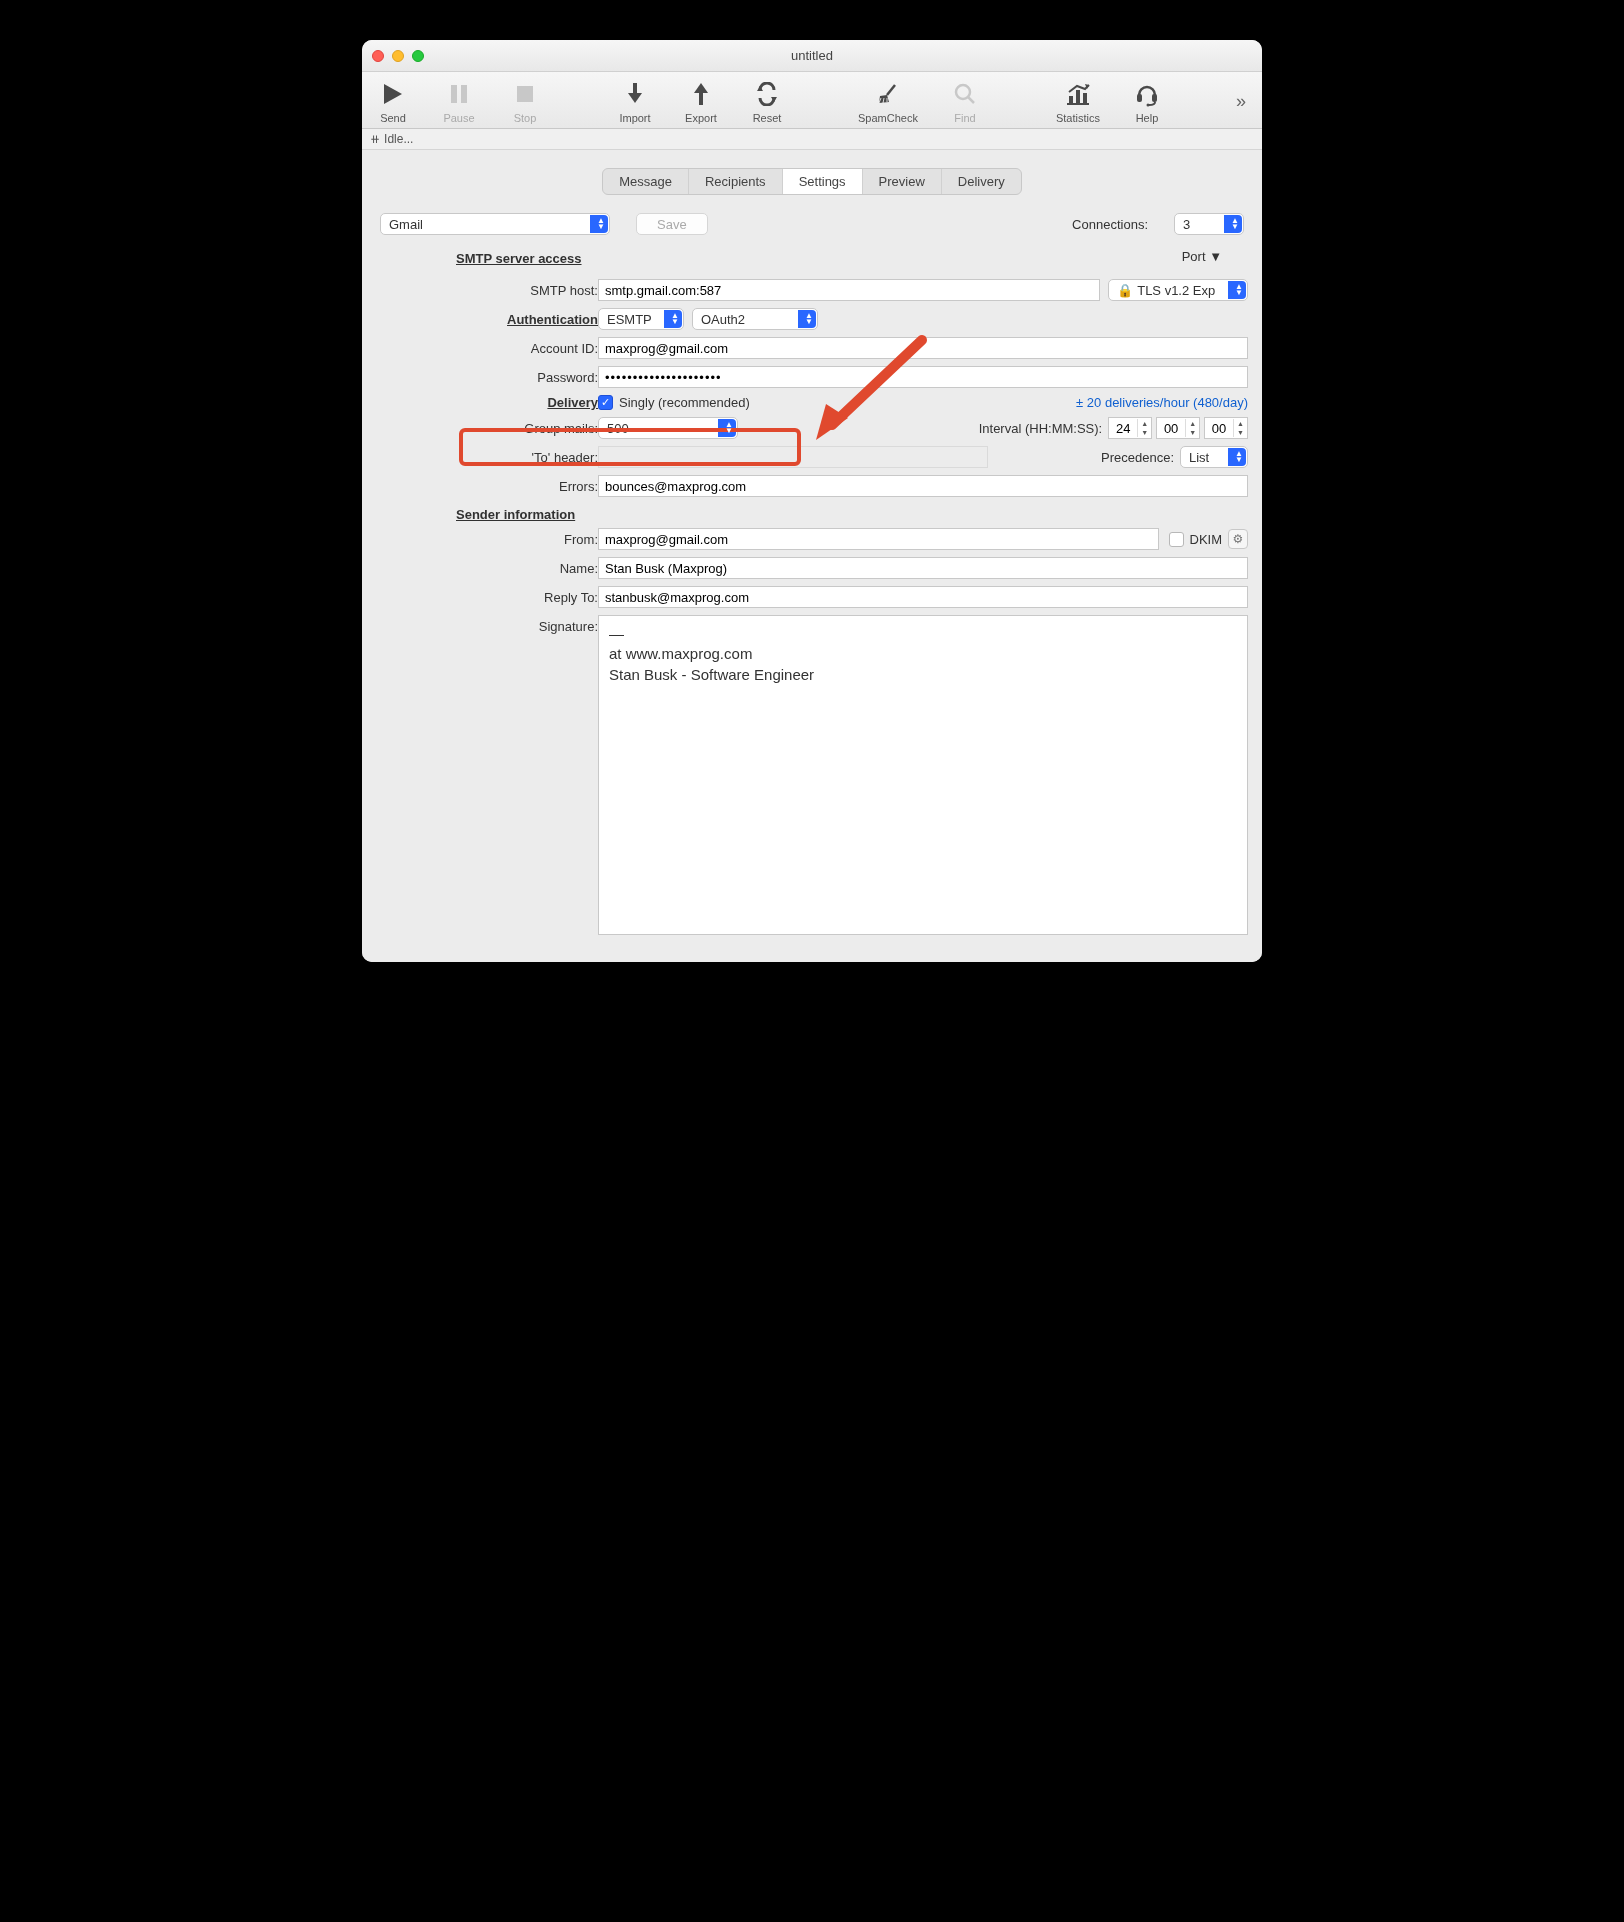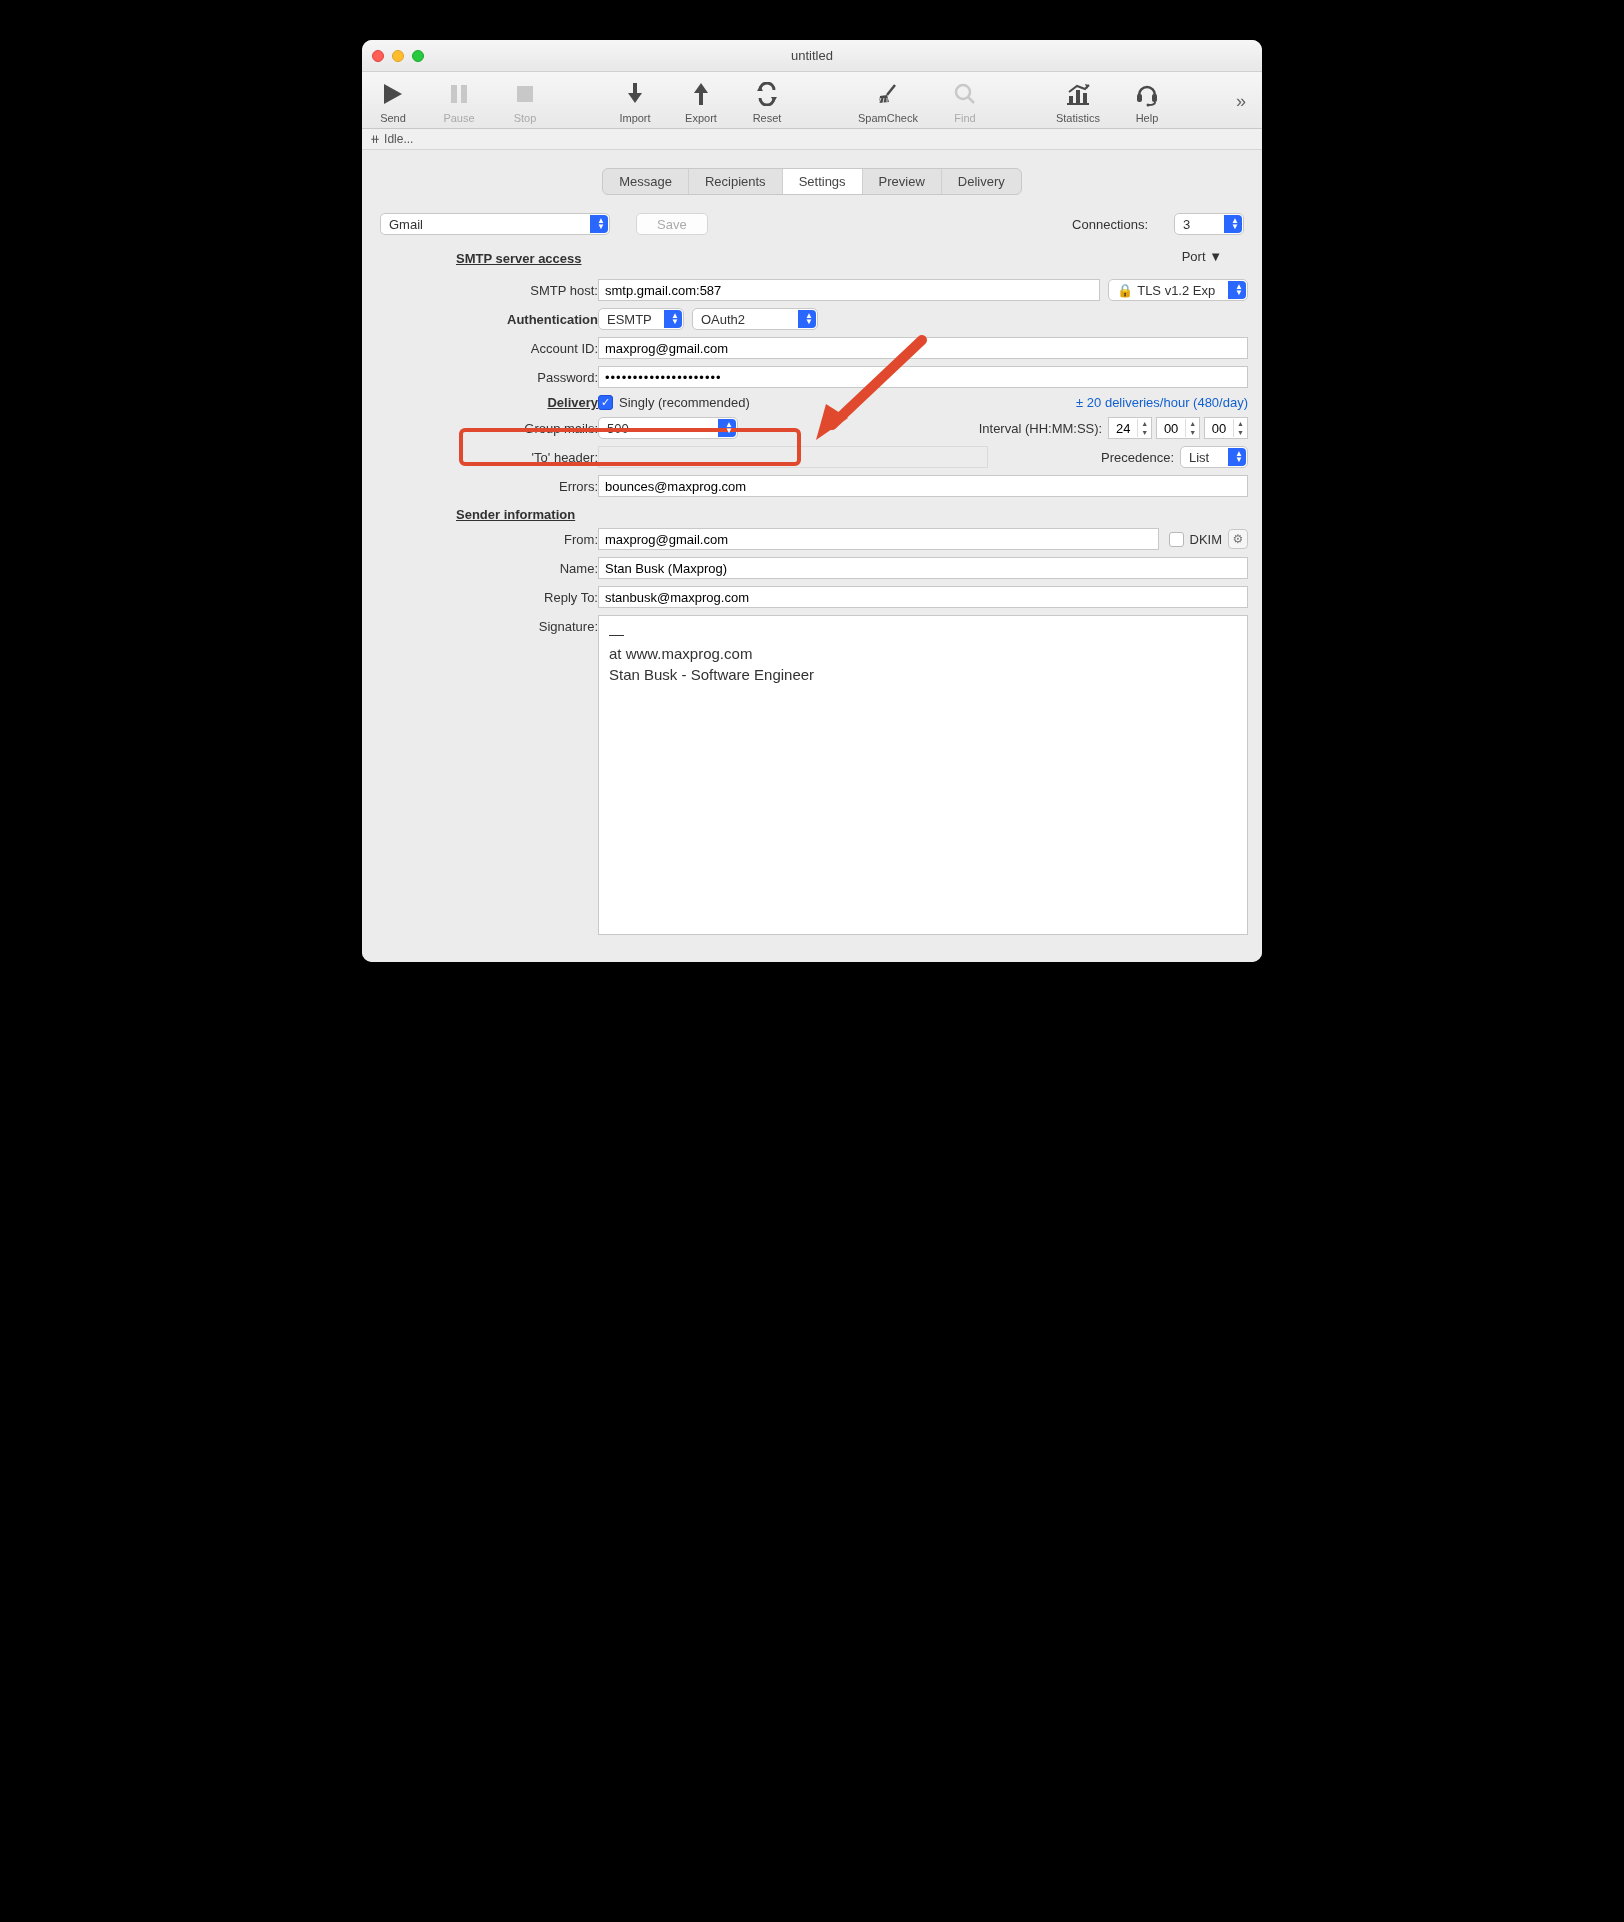--- a/index.html
+++ b/index.html
@@ -360,21 +360,21 @@
       <div class="lbl-col">SMTP host:</div>
       <input class="input" style="flex: 1 1 0%; margin-right: 8px;" value="smtp.gmail.com:587">
       <div class="select blue" style="width:140px">
         <span class="lock">🔒</span>
         <span>TLS v1.2 Exp</span>
         <span class="arrows">▲<br>▼</span>
       </div>
     </div>
 
     <div class="row">
-      <div class="lbl-col" style="font-weight:600; ">Authentication</div>
+      <div class="lbl-col" style="font-weight:600; text-decoration:underline">Authentication</div>
       <div class="select blue" style="width:86px; margin-right:8px">
         <span>ESMTP</span>
         <span class="arrows">▲<br>▼</span>
       </div>
       <div class="select blue" style="width:126px">
         <span>OAuth2</span>
         <span class="arrows">▲<br>▼</span>
       </div>
     </div>
 

